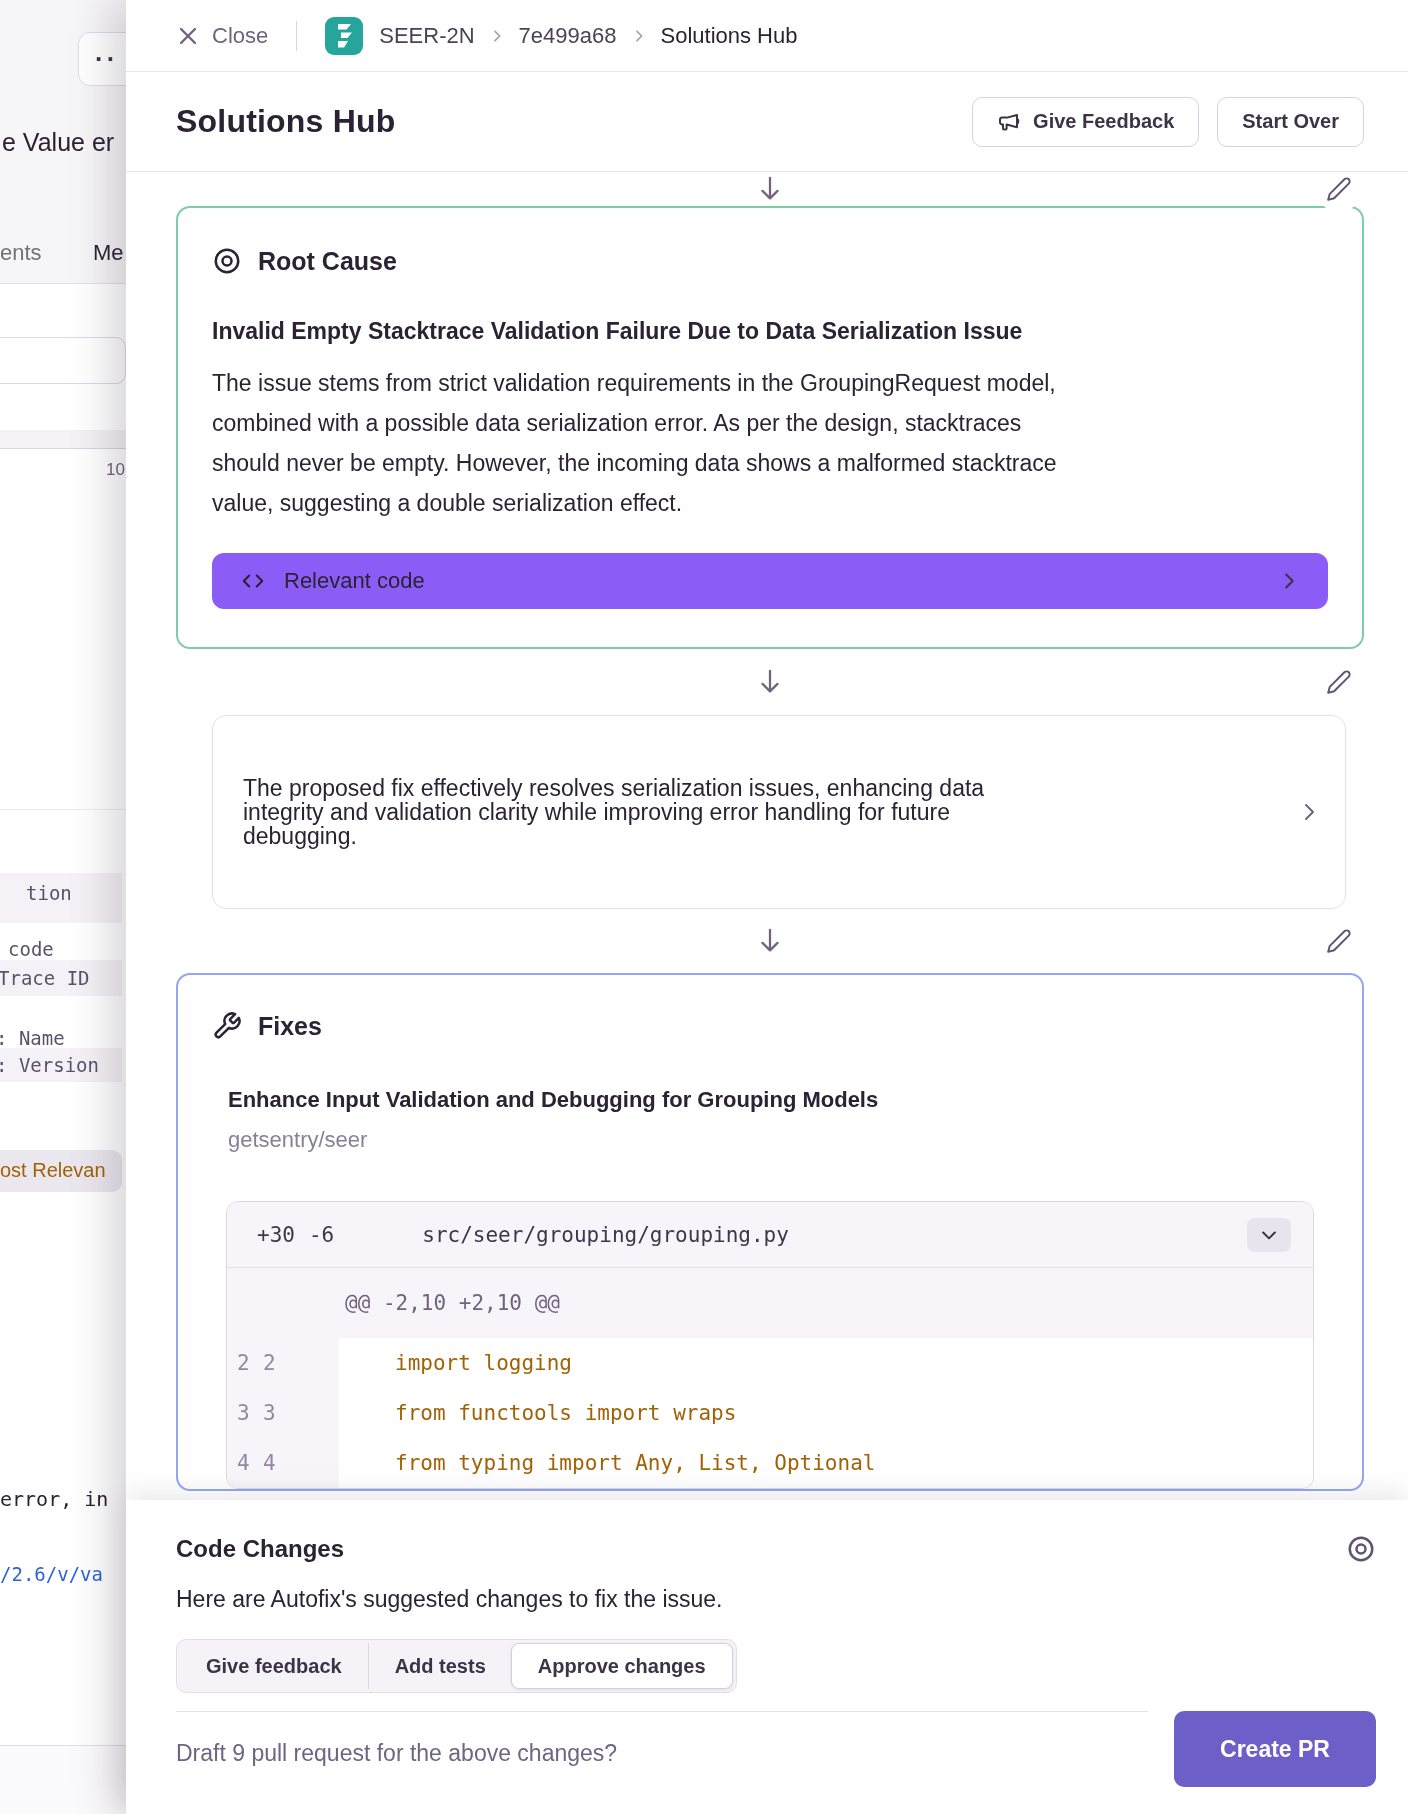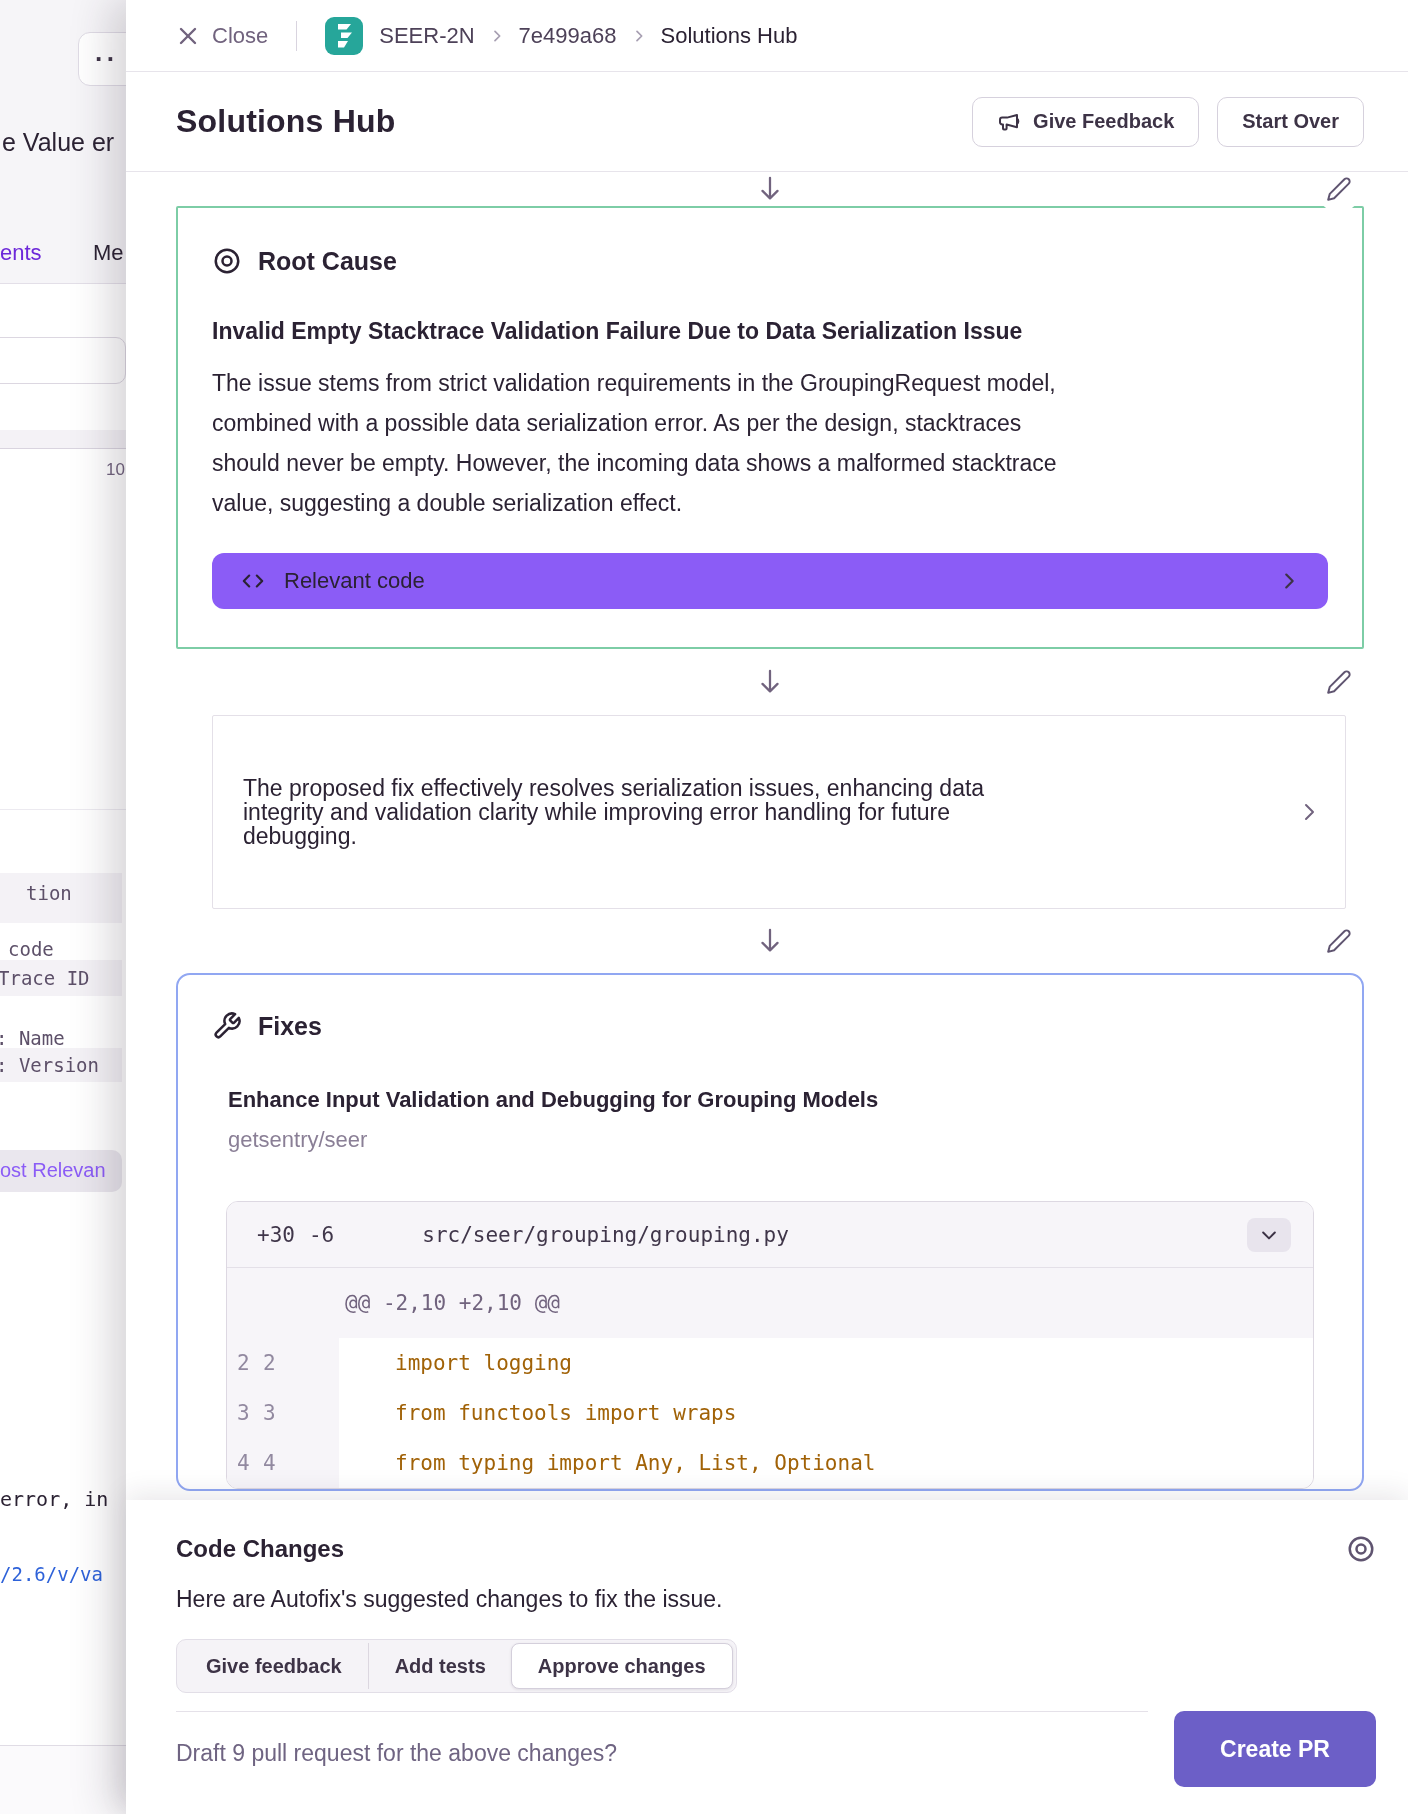--- a/index.html
+++ b/index.html
@@ -7,33 +7,33 @@
   body {
     position:relative; overflow:hidden; background:#fff;
     font-family:"Liberation Sans","DejaVu Sans",sans-serif; color:#2b2233;
   }
 
   
   .bg-strip { position:absolute; left:0; top:0; width:128px; height:1814px; background:#fff; }
   .bg-top { position:absolute; left:0; top:0; width:128px; height:284px; background:#f6f5f8; border-bottom:1px solid #e3dfe8; }
   .bg-dots-box { position:absolute; left:78px; top:32px; width:60px; height:54px; background:#fff; border:1px solid #dfdbe5; border-radius:12px; display:flex; align-items:center; justify-content:flex-start; padding-left:16px; font-size:26px; font-weight:bold; color:#3d3346; letter-spacing:3px; }
   .bg-title { position:absolute; left:2px; top:128px; font-size:25px; color:#2b2233; white-space:nowrap; }
-  .bg-tab-a { position:absolute; left:0px; top:240px; font-size:22px; color:#6d28d9; white-space:nowrap; }
+  .bg-tab-a { position:absolute; left:0px; top:240px; font-size:22px; color:#737373; white-space:nowrap; }
   .bg-tab-b { position:absolute; left:93px; top:240px; font-size:22px; color:#2b2233; white-space:nowrap; }
   .bg-searchbox { position:absolute; left:-60px; top:337px; width:186px; height:47px; background:#fff; border:1px solid #dcd7e1; border-radius:10px; }
   .bg-band1 { position:absolute; left:0; top:430px; width:128px; height:19px; background:#f4f2f6; border-bottom:1px solid #d9d4df; }
   .bg-axis { position:absolute; left:106px; top:460px; font-size:17px; color:#71637e; }
   .bg-hr1 { position:absolute; left:0; top:809px; width:128px; border-top:1px solid #eceaf0; }
   .bg-row { position:absolute; left:0; width:122px; background:#f4f2f6; }
   .bg-row.r1 { top:873px; height:50px; }
   .bg-row.r2 { top:960px; height:36px; }
   .bg-row.r3 { top:1048px; height:34px; }
   .bg-mono { position:absolute; font-family:"DejaVu Sans Mono","Liberation Mono",monospace; font-size:19px; color:#5d5069; white-space:nowrap; }
   .bg-chip { position:absolute; left:0; top:1150px; width:122px; height:42px; background:#eae7ee; border-radius:0 10px 10px 0; }
-  .bg-chip-label { position:absolute; left:0px; top:1159px; font-size:20px; color:#8b5cf6; white-space:nowrap;text-align:center; }
+  .bg-chip-label { position:absolute; left:0px; top:1159px; font-size:20px; color:#a16207; white-space:nowrap;text-align:center; }
   .bg-error { position:absolute; left:0; top:1487px; font-family:"DejaVu Sans Mono","Liberation Mono",monospace; font-size:20px; color:#2b2233; white-space:nowrap; }
   .bg-link { position:absolute; left:0; top:1563px; font-family:"DejaVu Sans Mono","Liberation Mono",monospace; font-size:19px; color:#2e62d9; white-space:nowrap; }
   .bg-hr2 { position:absolute; left:0; top:1745px; width:128px; border-top:1px solid #e0dce5; }
   .bg-foot { position:absolute; left:0; top:1746px; width:128px; height:68px; background:#fbfafc; }
 
   
   .panel { position:absolute; left:126px; top:0; right:0; bottom:0; background:#fff;
            box-shadow:-14px 0 40px rgba(43,34,51,0.20); display:flex; flex-direction:column; }
 
   .crumb-bar { height:72px; flex:0 0 72px; border-bottom:1px solid #e7e4eb; display:flex; align-items:center; padding:16px 50px; }
@@ -53,21 +53,21 @@
 
   .content { position:relative; flex:1 1 auto; overflow:hidden; padding:0 44px 0 50px; display:flex; flex-direction:column; }
 
   .connector { position:relative; display:flex; align-items:center; justify-content:center; flex:0 0 auto; color:#71637e; }
   .connector.c1 { height:34px; }
   .connector.c2 { height:66px; }
   .connector.c3 { height:64px; }
   .pencil-fab { position:absolute; right:2px; top:50%; transform:translateY(-50%); width:46px; height:46px; border-radius:50%;
                 background:#fff; display:flex; align-items:center; justify-content:center; color:#5f5470; cursor:pointer; z-index:2; }
 
-  .card { border-radius:2px; background:#fff; }
+  .card { border-radius:14px; background:#fff; }
   .card-root { border:2px solid #7dcda6; padding:38px 34px 38px 34px; flex:0 0 auto; }
   .sec-head { display:flex; align-items:center; gap:16px; color:#2b2233; }
   .sec-label { font-size:25px; font-weight:bold; }
   .rc-title { font-size:23px; font-weight:bold; margin-top:42px; }
   .rc-para { font-size:23px; line-height:40px; margin-top:18px; white-space:pre-line; color:#2b2233; }
   .relevant-row { margin-top:30px; height:56px; background:#8b5cf6; border-radius:12px; display:flex; align-items:center; gap:18px;
                   padding:0 28px; font-size:22px; color:#2b2233; cursor:pointer; }
   .relevant-row .chev { margin-left:auto; color:#3d3346; display:flex; }
 
   .card-summary { position:relative; border:1px solid #e4e0e8; margin:0 18px 0 36px; padding:36px 96px 36px 30px;

